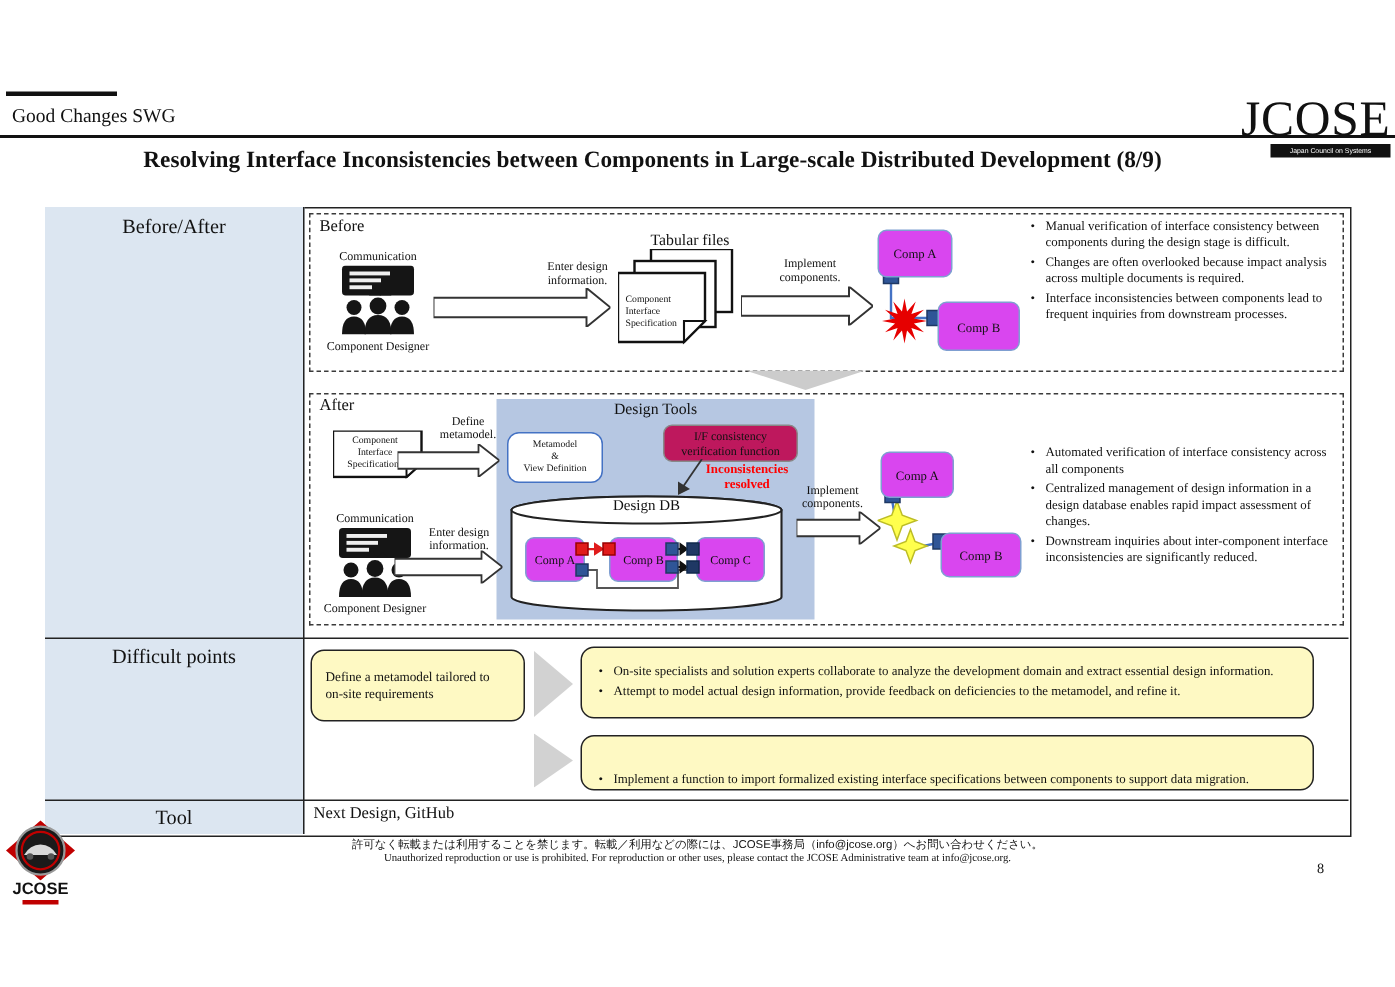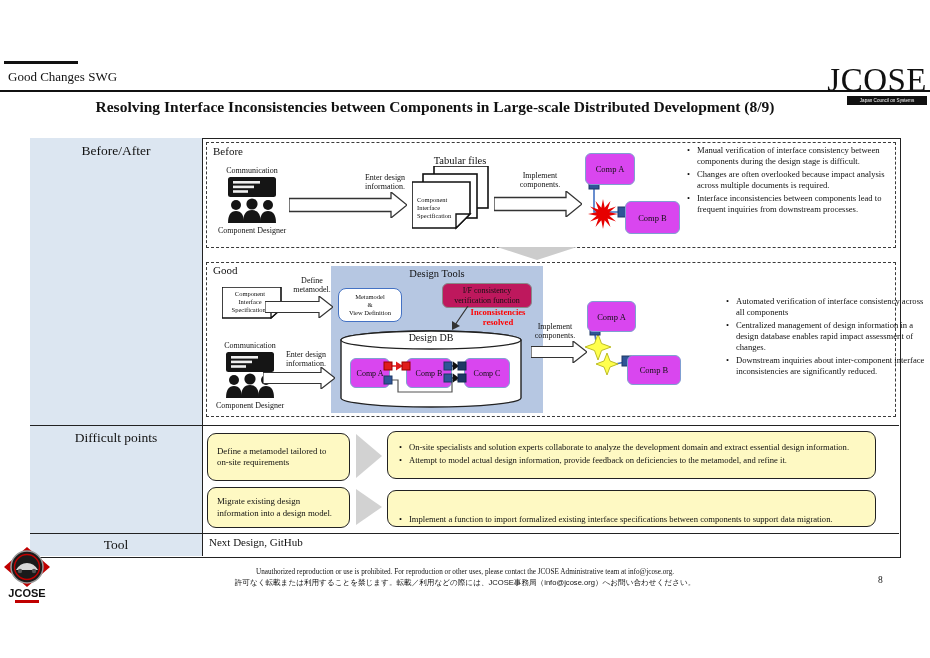--- a/index.html
+++ b/index.html
@@ -104,21 +104,21 @@
     <li>Manual verification of interface consistency between components during the design stage is difficult.</li>
     <li>Changes are often overlooked because impact analysis across multiple documents is required.</li>
     <li>Interface inconsistencies between components lead to frequent inquiries from downstream processes.</li>
   </ul>
 
   <svg class="abs" style="left:497px; top:247px;" width="80" height="13" viewBox="0 0 80 13">
     <polygon points="0,0 80,0 40,13" fill="#cccccc"></polygon>
   </svg>
 
   <div class="abs dashed-box" style="left:206px; top:262px; width:688px; height:153px;"></div>
-  <div class="abs" style="left:213px; top:264px; font-size:11px;">Good</div>
+  <div class="abs" style="left:213px; top:264px; font-size:11px;">After</div>
 
   <div class="abs" style="left:331px; top:266px; width:212px; height:147px; background:#b6c7e2;"></div>
   <div class="abs center" style="left:331px; top:268px; width:212px; font-size:10.5px;">Design Tools</div>
 
   <svg class="abs" style="left:222px; top:287px;" width="60" height="32" viewBox="0 0 60 32">
     <polygon points="0,0 59,0 59,22 49,31 0,31" fill="#fff" stroke="#111" stroke-width="1.6"></polygon>
     <polygon points="59,22 49,31 49,22" fill="#fff" stroke="#111" stroke-width="1.3"></polygon>
   </svg>
   <div class="abs tiny center" style="left:226px; top:290px; width:48px;">Component Interface Specifications</div>
 
@@ -214,31 +214,28 @@
     <rect x="5" y="30" width="10" height="10" fill="#2f5597" stroke="#1f3864"></rect>
     <rect x="37" y="61" width="10" height="10" fill="#2f5597" stroke="#1f3864"></rect>
   </svg>
   <div class="abs comp" style="left:587px; top:301px; width:47px; height:29px;">
     <span>Comp A</span>
   </div>
   <div class="abs comp" style="left:627px; top:355px; width:52px; height:28px;">
     <span>Comp B</span>
   </div>
 
-  <ul class="abs bullets" style="left:725px; top:296px; width:204px;">
+  <ul class="abs bullets" style="left:686px; top:296px; width:204px;">
     <li>Automated verification of interface consistency across all components</li>
     <li>Centralized management of design information in a design database enables rapid impact assessment of changes.</li>
     <li>Downstream inquiries about inter-component interface inconsistencies are significantly reduced.</li>
   </ul>
 
   <div class="abs rounded-box" style="left:207px; top:433px; width:141px; height:46px; display:flex; align-items:center;">
     <span style="font-size:8.8px; line-height:1.3; padding:0 9px;">Define a metamodel tailored to on-site requirements</span>
-  </div>
-  <div class="abs rounded-box" style="left:207px; top:487px; width:141px; height:39px; display:flex; align-items:center;">
-    <span style="font-size:8.8px; line-height:1.3; padding:0 9px;">Migrate existing design information into a design model.</span>
   </div>
 
   <svg class="abs" style="left:356px; top:434px;" width="26" height="44" viewBox="0 0 26 44">
     <polygon points="0,0 26,22 0,44" fill="#d2d2d2"></polygon>
   </svg>
   <svg class="abs" style="left:356px; top:489px;" width="26" height="36" viewBox="0 0 26 36">
     <polygon points="0,0 26,18 0,36" fill="#d2d2d2"></polygon>
   </svg>
 
   <div class="abs rounded-box" style="left:387px; top:431px; width:487px; height:46px; display:flex; align-items:center;">
@@ -248,21 +245,21 @@
     </ul>
   </div>
   <div class="abs rounded-box" style="left:387px; top:490px; width:487px; height:35px; display:flex; align-items:center;">
     <ul class="bullets" style="padding:0 10px; width:467px;margin-top:24px;">
       <li>Implement a function to import formalized existing interface specifications between components to support data migration.</li>
     </ul>
   </div>
 
   <div class="abs" style="left:209px; top:536px; font-size:11px;">Next Design, GitHub</div>
 
-  <div class="abs center" style="left:100px; top:558px; width:730px; font-size:7.6px; font-family:'Liberation Sans',sans-serif;margin-top:20px;">許可なく転載または利用することを禁じます。転載／利用などの際には、JCOSE事務局（info@jcose.org）へお問い合わせください。</div>
+  <div class="abs center" style="left:100px; top:558px; width:730px; font-size:7.6px; font-family:'Liberation Sans',sans-serif;">許可なく転載または利用することを禁じます。転載／利用などの際には、JCOSE事務局（info@jcose.org）へお問い合わせください。</div>
   <div class="abs center" style="left:100px; top:568px; width:730px; font-size:7.2px;">Unauthorized reproduction or use is prohibited.  For reproduction or other uses, please contact the JCOSE Administrative team at info@jcose.org.</div>
   <div class="abs" style="left:878px; top:575px; font-size:9.5px;">8</div>
 
   <div class="abs" style="left:2px; top:545px; width:50px; height:60px;">
     <svg width="50" height="44" viewBox="0 0 50 44">
       <polygon points="25,2 48,22 25,42 2,22" fill="#c00000"></polygon>
       <circle cx="25" cy="22" r="16" fill="#1a1a1a" stroke="#999" stroke-width="1.5"></circle>
       <circle cx="25" cy="22" r="12.5" fill="none" stroke="#c00000" stroke-width="1.5"></circle>
       <path d="M14,25 q4,-7 11,-7 q7,0 11,7 z" fill="#d8d8d8"></path>
       <circle cx="18" cy="26" r="2.2" fill="#555"></circle>

